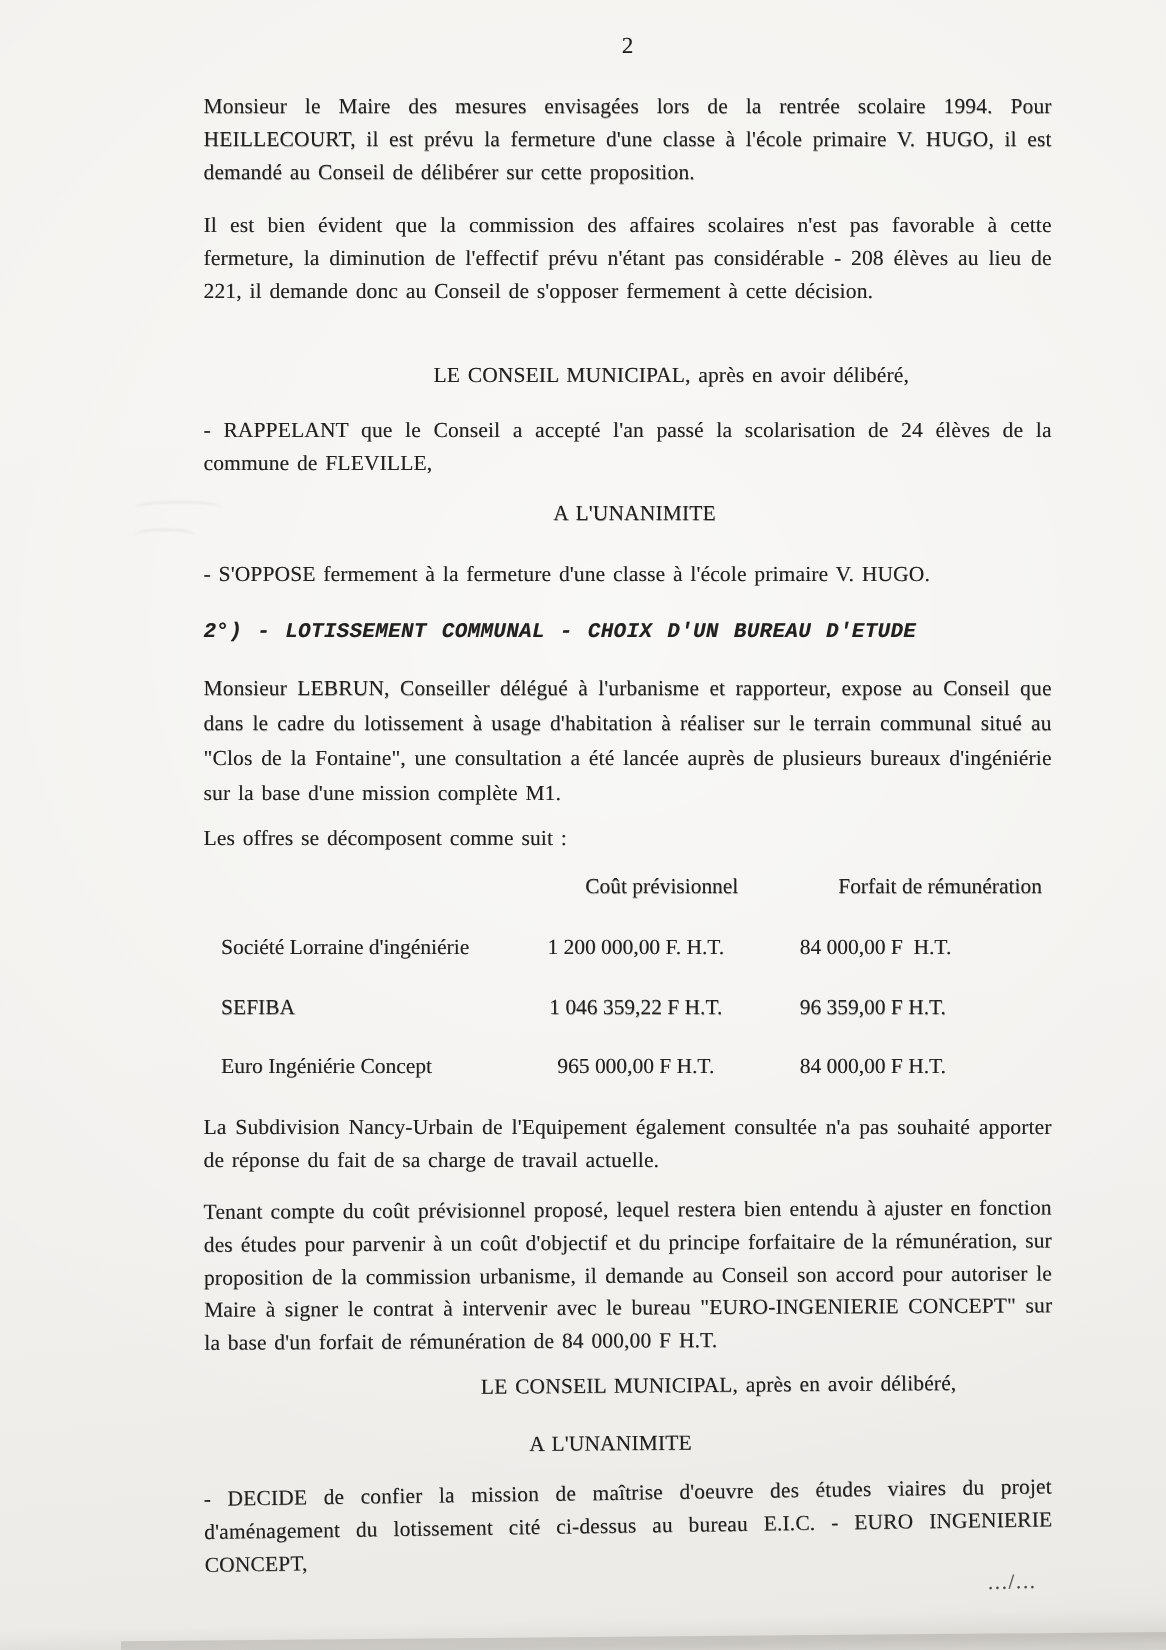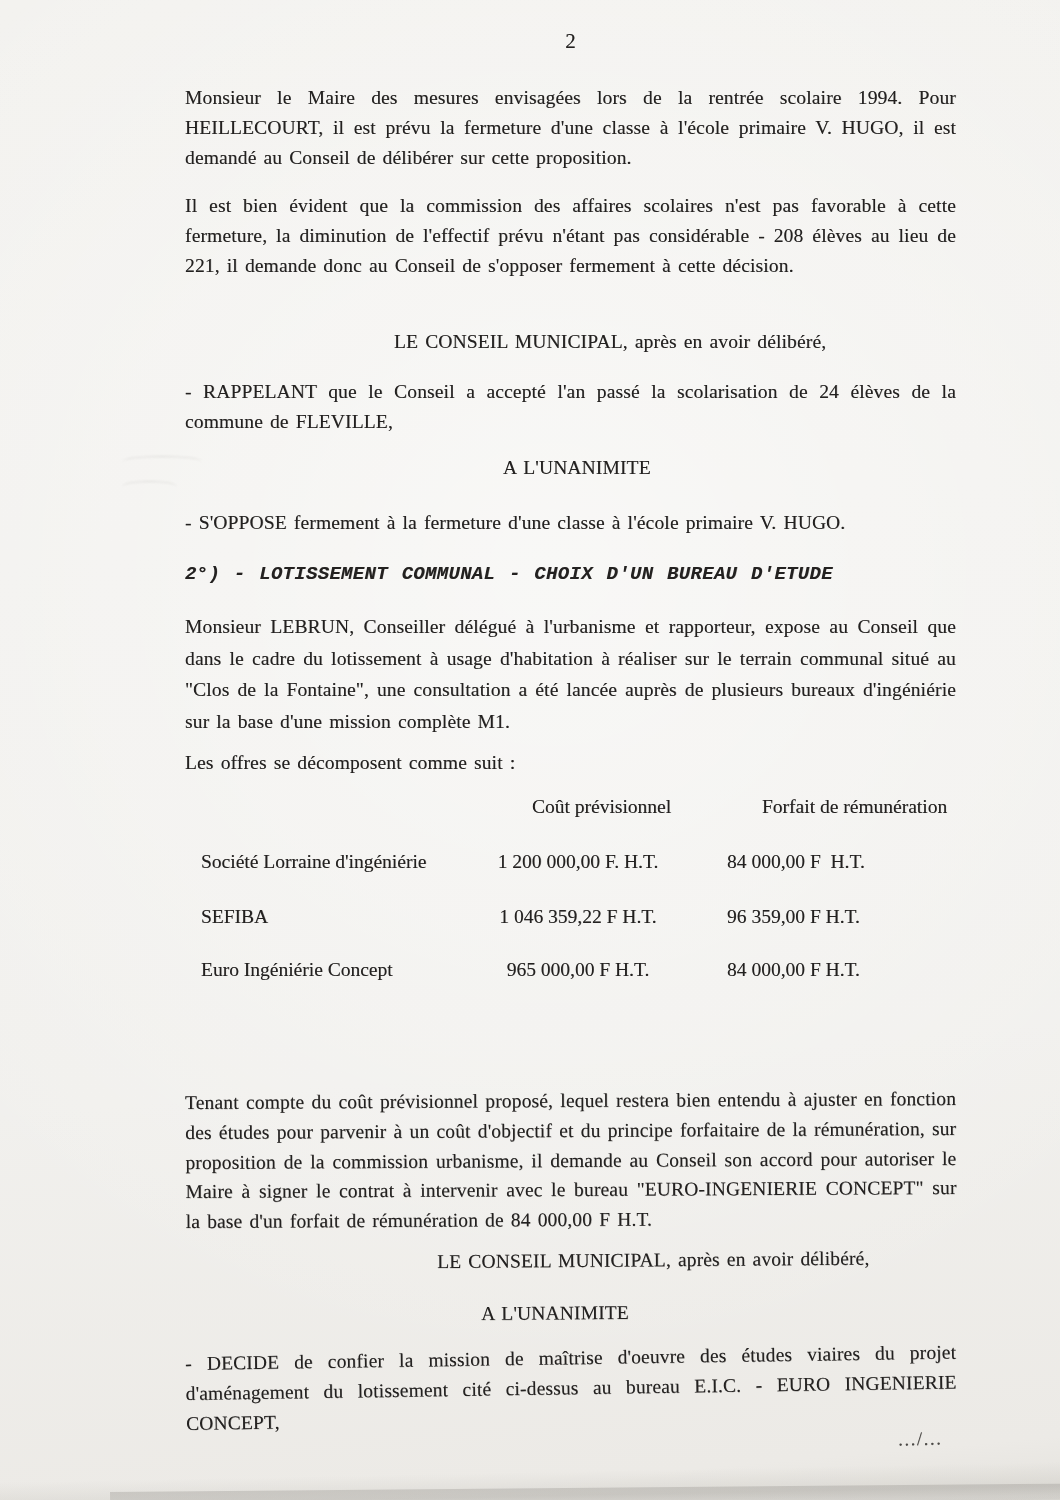--- a/index.html
+++ b/index.html
@@ -125,20 +125,21 @@
     <span class="c-cost">1 046 359,22 F H.T.</span>
     <span class="c-fee">96 359,00 F H.T.</span>
   </div>
 
   <div class="tbl-row" style="top:959px;">
     <span class="c-name">Euro Ingéniérie Concept</span>
     <span class="c-cost">965 000,00 F H.T.</span>
     <span class="c-fee">84 000,00 F H.T.</span>
   </div>
 
+  <div class="blk" style="top:1011px;">La Subdivision Nancy-Urbain de l'Equipement également consultée n'a pas souhaité apporter de réponse du fait de sa charge de travail actuelle.</div>
 
   <div class="blk tilt-a" style="top:1088px;">Tenant compte du coût prévisionnel proposé, lequel restera bien entendu à ajuster en fonction des études pour parvenir à un coût d'objectif et du principe forfaitaire de la rémunération, sur proposition de la commission urbanisme, il demande au Conseil son accord pour autoriser le Maire à signer le contrat à intervenir avec le bureau "EURO-INGENIERIE CONCEPT" sur la base d'un forfait de rémunération de 84 000,00 F H.T.</div>
 
   <div class="line tilt-b" style="top:1247px;left:437px;">LE CONSEIL MUNICIPAL, après en avoir délibéré,</div>
 
   <div class="line tilt-b" style="top:1299px;left:481px;">A L'UNANIMITE</div>
 
   <div class="blk tilt-c" style="top:1349px;">- DECIDE  de confier la mission de maîtrise d'oeuvre des études viaires du projet d'aménagement du lotissement cité ci-dessus au bureau E.I.C.  -  EURO INGENIERIE CONCEPT,</div>
 
   <div class="line continuation" style="top:1424px;left:898px;">.../...</div>

